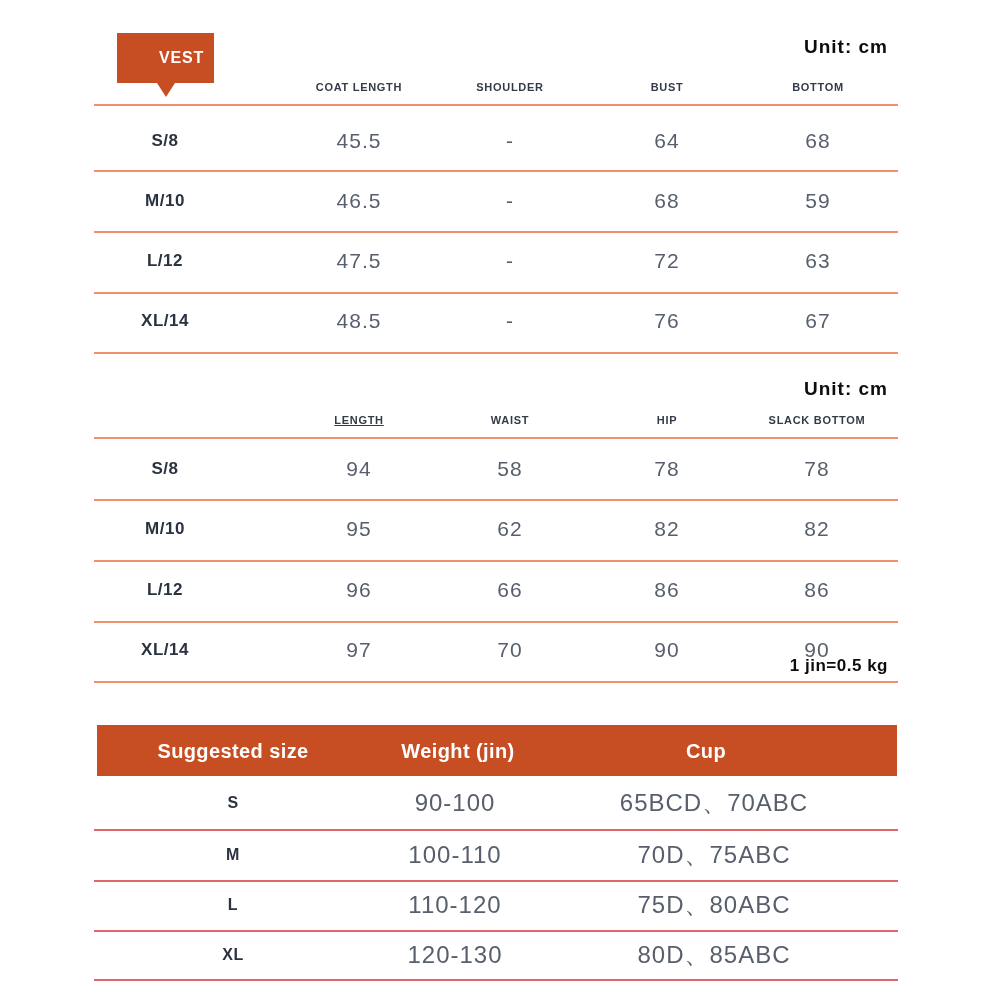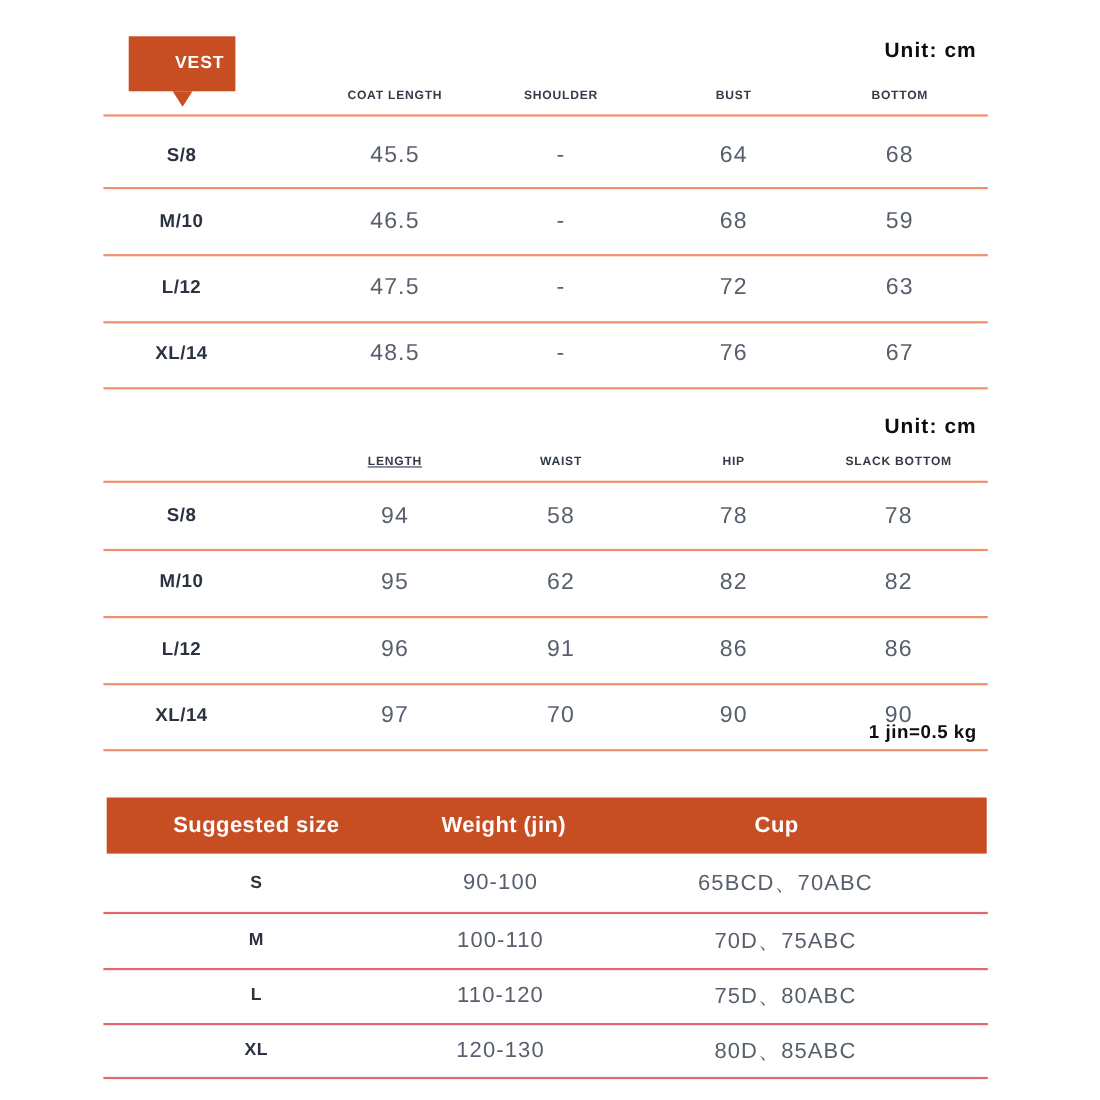--- a/index.html
+++ b/index.html
@@ -104,21 +104,21 @@
     color: #ffffff;
     letter-spacing: 0.4px;
   }
   .sugg-size {
     font-size: 16px;
     font-weight: bold;
     color: var(--dark);
     letter-spacing: 0.5px;
   }
   .sugg-value {
-    font-size: 20px;
+    font-size: 24px;
     font-weight: 400;
     color: var(--gray);
     letter-spacing: 1px;
   }
 </style>
 </head>
 <body>
 
 <div class="page" style="--accent: #c74d23; --line-top: #ef8f6d; --line-bottom: #e0686c;">
 
@@ -180,21 +180,21 @@
 
   <span class="cell size-label" style="left:165px; top:529px;">M/10</span>
   <span class="cell value" style="left:359px; top:529px;">95</span>
   <span class="cell value" style="left:510px; top:529px;">62</span>
   <span class="cell value" style="left:667px; top:529px;">82</span>
   <span class="cell value" style="left:817px; top:529px;">82</span>
   <div class="divider" style="top:560px;"></div>
 
   <span class="cell size-label" style="left:165px; top:590px;">L/12</span>
   <span class="cell value" style="left:359px; top:590px;">96</span>
-  <span class="cell value" style="left:510px; top:590px;">91</span>
+  <span class="cell value" style="left:510px; top:590px;">66</span>
   <span class="cell value" style="left:667px; top:590px;">86</span>
   <span class="cell value" style="left:817px; top:590px;">86</span>
   <div class="divider" style="top:621px;"></div>
 
   <span class="cell size-label" style="left:165px; top:650px;">XL/14</span>
   <span class="cell value" style="left:359px; top:650px;">97</span>
   <span class="cell value" style="left:510px; top:650px;">70</span>
   <span class="cell value" style="left:667px; top:650px;">90</span>
   <span class="cell value" style="left:817px; top:650px;">90</span>
   <div class="divider" style="top:681px;"></div>

